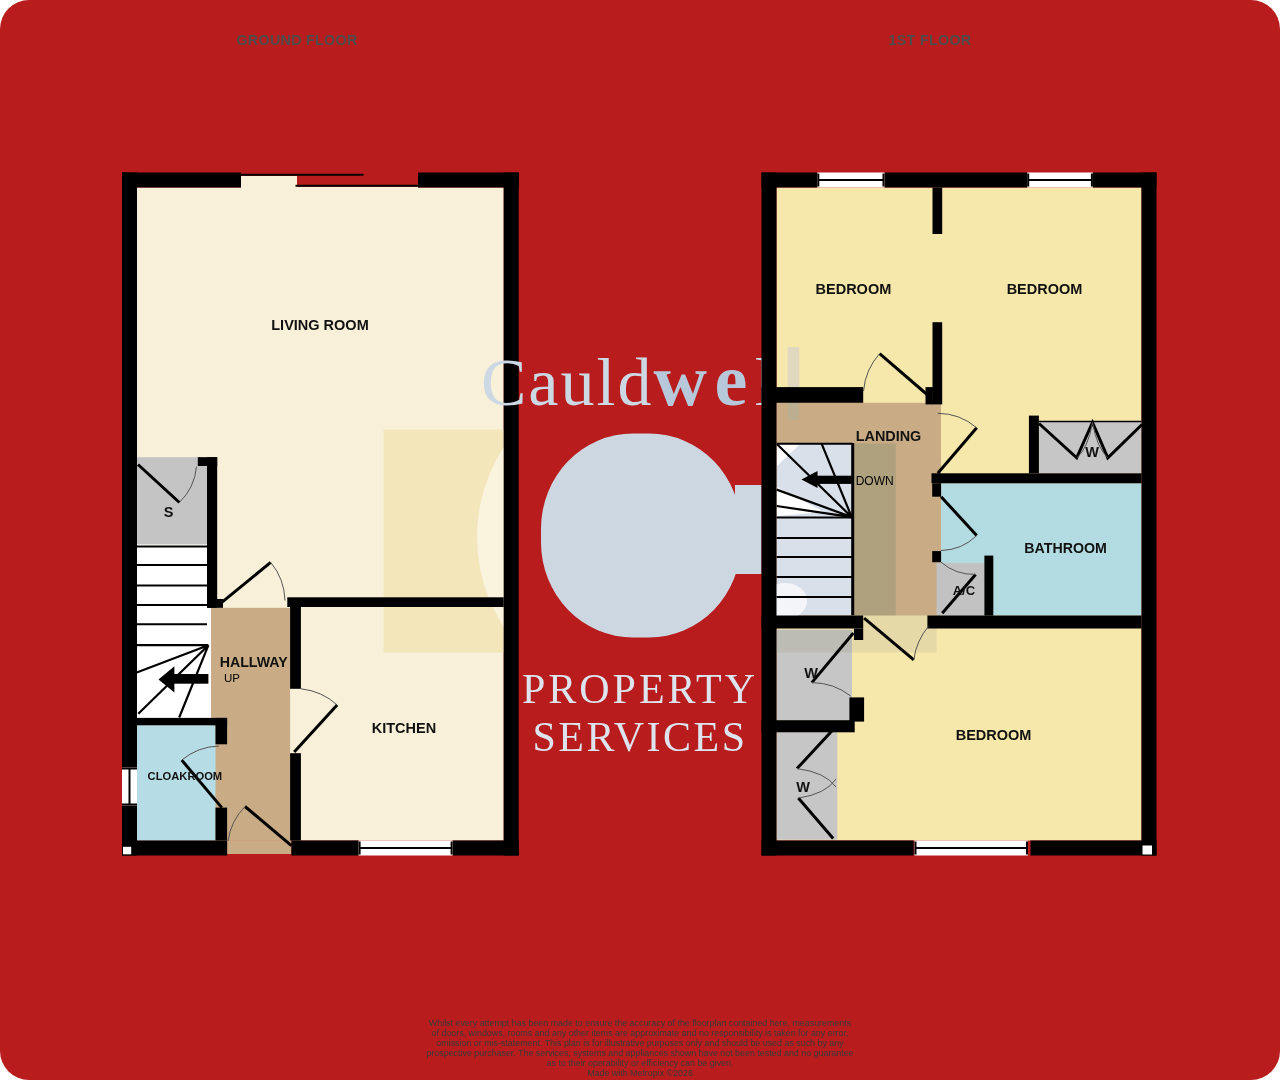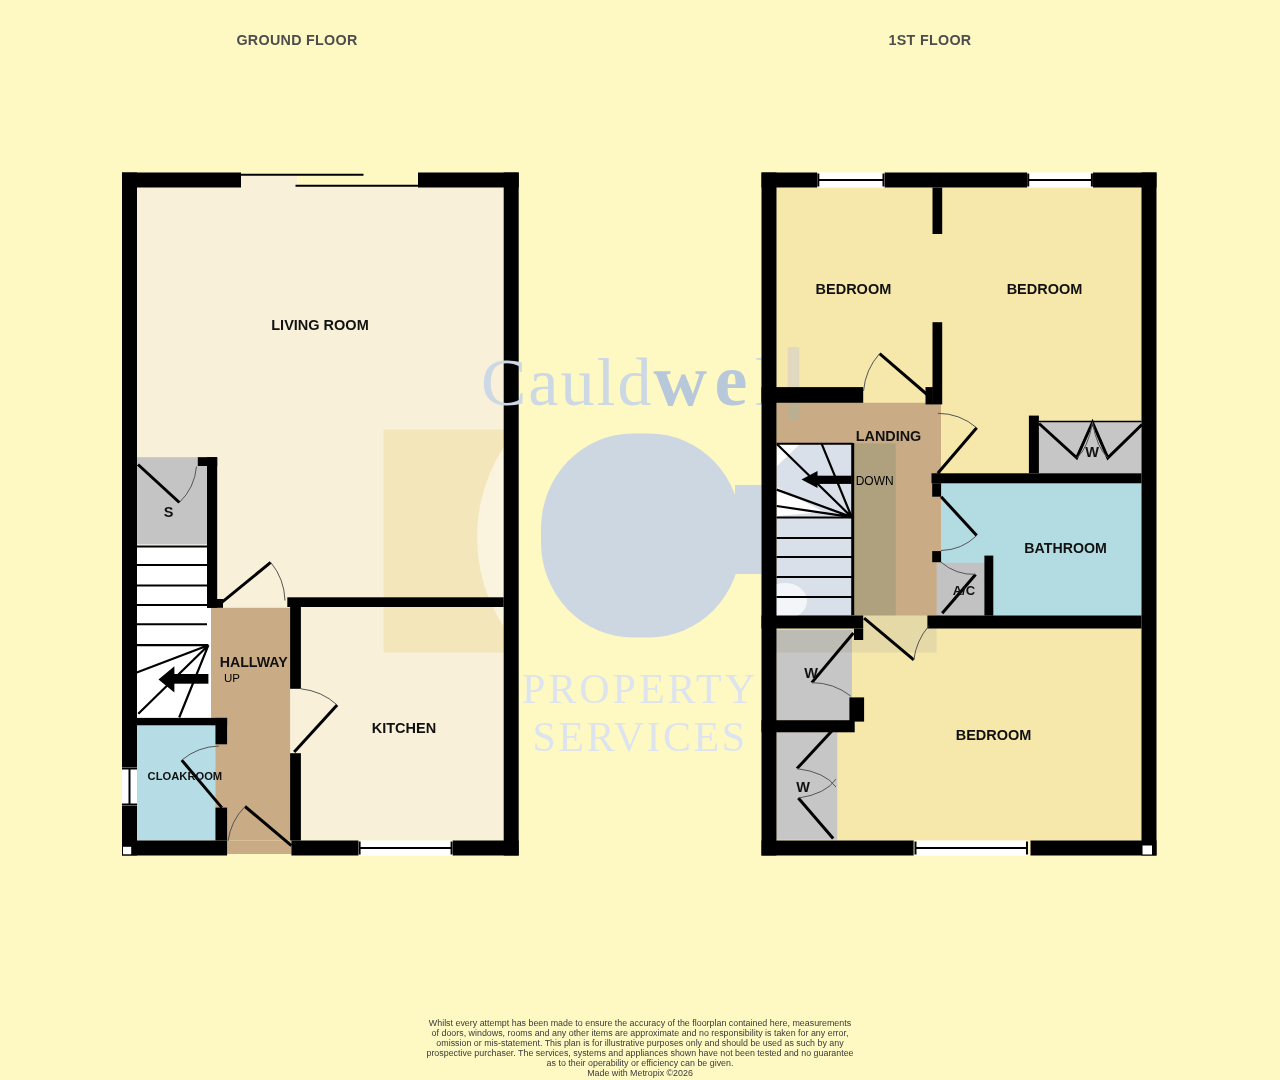--- a/index.html
+++ b/index.html
@@ -1,16 +1,16 @@
 <!DOCTYPE html>
 <html><head>
 <meta charset="utf-8">
 <style>
   html,body{margin:0;padding:0;background:#ffffff;}
-  #page{position:relative;width:1280px;height:1080px;background:#fef9c3;overflow:hidden;}
+  #page{position:relative;width:1280px;height:1080px;background:#b91c1c;overflow:hidden;border-radius:29px;}
   svg{position:absolute;left:0;top:0;}
   text{font-family:"Liberation Sans",sans-serif;}
   .rl{font-weight:bold;fill:#111111;}
   .wm{font-family:"Liberation Serif",serif;}
 </style>
 </head>
 <body>
 <div id="page">
 <svg width="1280" height="1080" viewBox="0 0 1280 1080">
 

